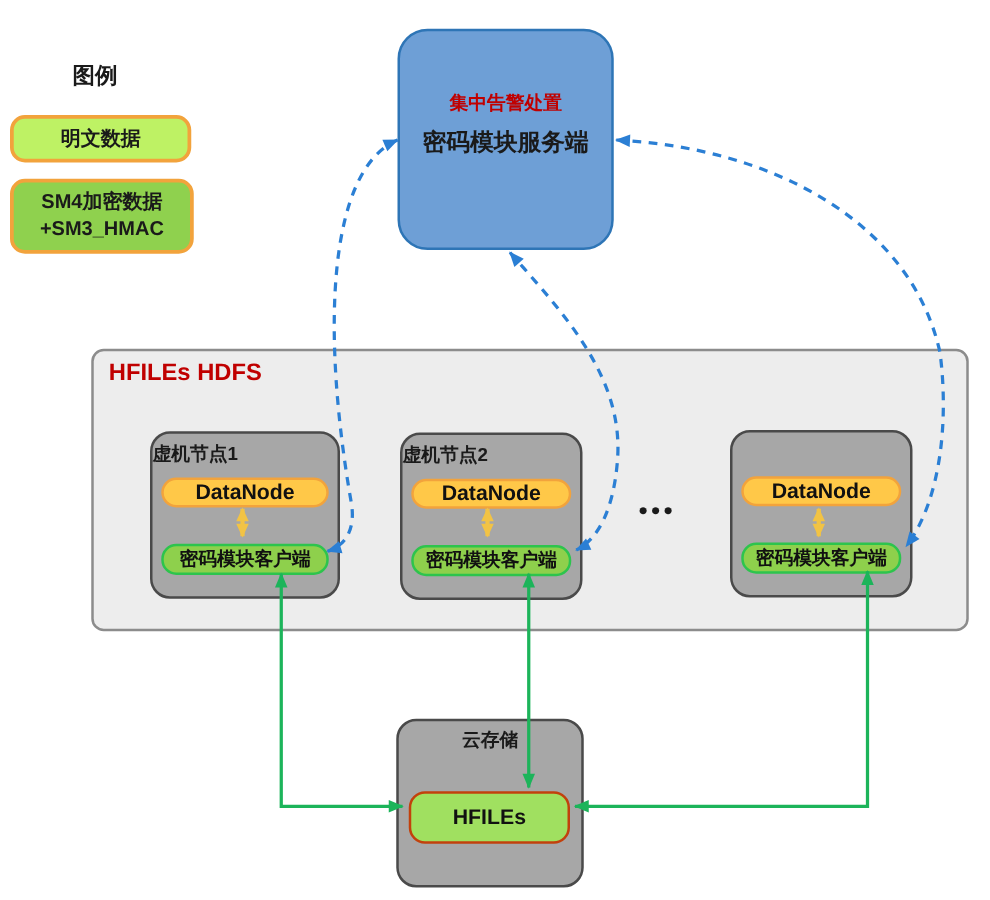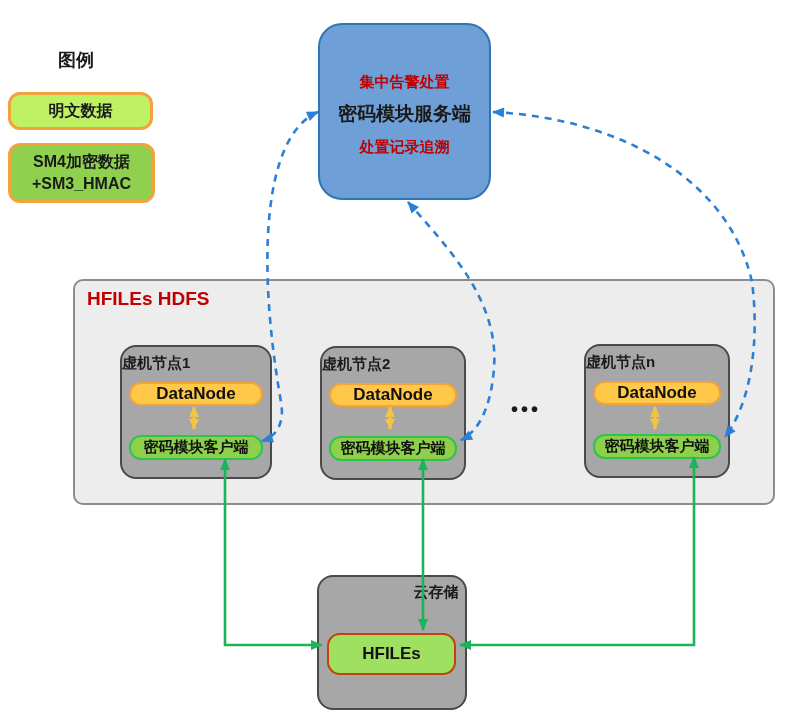--- a/index.html
+++ b/index.html
@@ -28,21 +28,21 @@
   .vmn { left:509px; top:63px; width:146px; }
   .vm-title { position:absolute; top:7px; width:100%; text-align:left; font-size:15px; font-weight:bold; color:#1a1a1a; }
   .pill { position:absolute; left:7px; right:7px; height:24px; border-radius:12px; display:flex; align-items:center; justify-content:center; font-weight:bold; color:#111; }
   .datanode { top:35px; background:#FFC848; border:2.5px solid #F2A33C; font-size:17px; }
   .client { top:88px; height:25px; background:#8ED04C; border:2.5px solid #2DC44D; font-size:15px; }
 
   .ellipsis { position:absolute; left:511px; top:398px; font-size:20px; font-weight:bold; letter-spacing:3px; color:#1a1a1a; }
 
   
   .cloud { position:absolute; left:317px; top:575px; width:150px; height:135px; background:#A7A7A7; border:2.5px solid #4A4A4A; border-radius:16px; }
-  .cloud-title { position:absolute; top:6px; width:100%; text-align:center; font-size:15px; font-weight:bold; color:#1a1a1a;margin-left:44px; }
+  .cloud-title { position:absolute; top:6px; width:100%; text-align:center; font-size:15px; font-weight:bold; color:#1a1a1a; }
   .hfiles { position:absolute; left:8px; right:9px; top:56px; height:42px; background:#A0E060; border:2px solid #c2410c; border-radius:13px; display:flex; align-items:center; justify-content:center; font-size:17px; font-weight:bold; color:#111; }
 
   
   svg.overlay { position:absolute; left:0; top:0; width:792px; height:720px; pointer-events:none; }
 </style>
 </head>
 <body>
 
 <div class="canvas">
 
@@ -51,21 +51,20 @@
     <span>明文数据</span>
   </div>
   <div class="legend-box legend-enc">
     <span>SM4加密数据</span>
     <span>+SM3_HMAC</span>
   </div>
 
   <div class="server">
     <div class="l1">集中告警处置</div>
     <div class="l2">密码模块服务端</div>
-    <div class="l3">处置记录追溯</div>
   </div>
 
   <div class="hdfs">
     <div class="hdfs-title">HFILEs HDFS</div>
 
     <div class="vmnode vm1">
       <div class="vm-title">虚机节点1</div>
       <div class="pill datanode">
         <span>DataNode</span>
       </div>
@@ -78,21 +77,20 @@
       <div class="vm-title">虚机节点2</div>
       <div class="pill datanode">
         <span>DataNode</span>
       </div>
       <div class="pill client">
         <span>密码模块客户端</span>
       </div>
     </div>
 
     <div class="vmnode vmn">
-      <div class="vm-title">虚机节点n</div>
       <div class="pill datanode">
         <span>DataNode</span>
       </div>
       <div class="pill client">
         <span>密码模块客户端</span>
       </div>
     </div>
   </div>
 
   <div class="ellipsis">•••</div>

